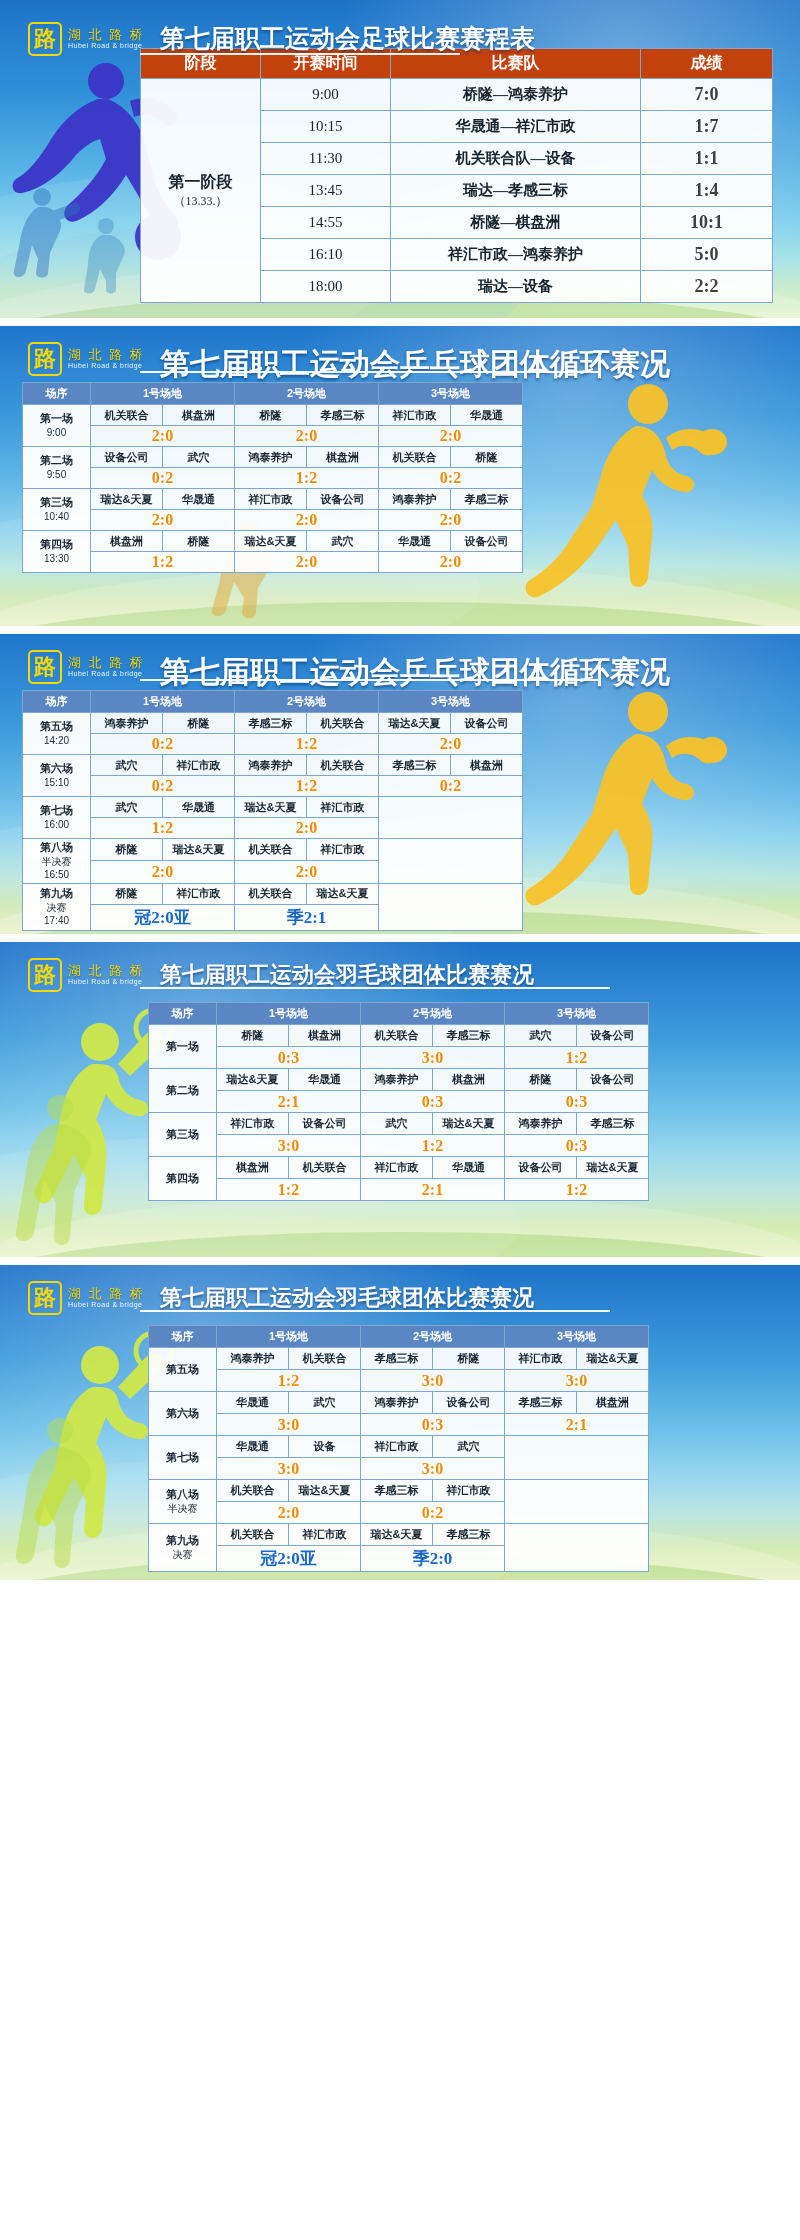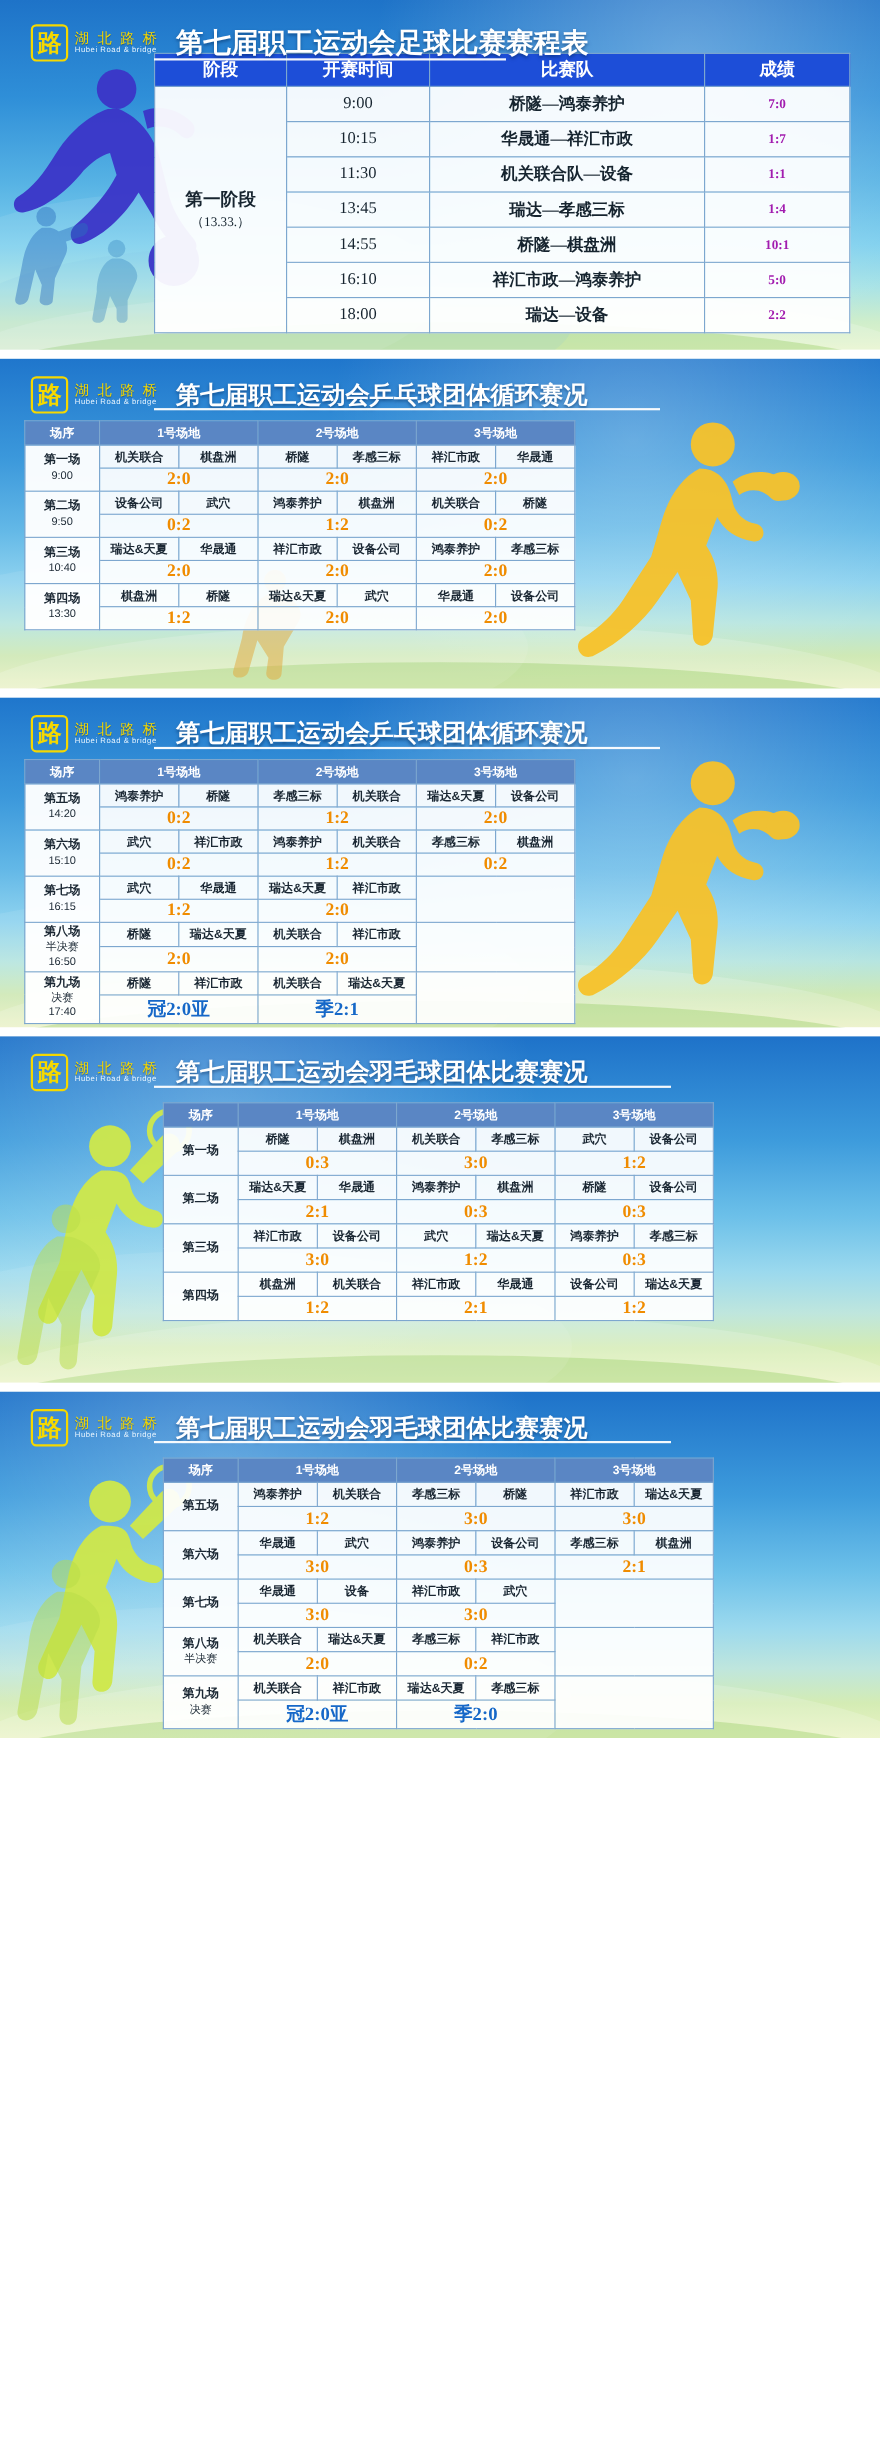--- a/index.html
+++ b/index.html
@@ -112,47 +112,47 @@
   .p1 { height: 318px; }
   .p1 .logo { left: 28px; top: 22px; }
   .p1 .title { left: 140px; top: 22px; font-size: 25px; }
   .p1 .title-underline { left: 140px; top: 53px; width: 320px; }
 
   table.t1 {
     position: absolute; left: 140px; top: 48px;
     width: 632px;
   }
   table.t1 th {
-    background: #1d4ed8;
+    background: #c2410c;
     color: #ffffff;
     font-size: 16px; font-weight: bold;
     height: 30px;
     font-family: "Liberation Serif", serif;
     text-align: center;
   }
   table.t1 td {
     background: rgba(255,255,255,.94);
     height: 32px;
     font-size: 15px;
     color: #16242f;
     font-family: "Liberation Serif", serif;
   }
   table.t1 td.stage {
     font-size: 16px; font-weight: bold; line-height: 1.4;
   }
   table.t1 td.stage small { font-size: 12px; font-weight: normal; display: block; }
   table.t1 td.score {
-    color: #a21caf; font-weight: bold; font-size: 12px;
+    color: #404040; font-weight: bold; font-size: 18px;
   }
   table.t1 td.team { font-weight: bold; }
 
   
   .p2, .p3 { height: 300px; }
   .p2 .logo, .p3 .logo { left: 28px; top: 16px; }
-  .p2 .title, .p3 .title { left: 140px; top: 18px; font-size: 22px; }
+  .p2 .title, .p3 .title { left: 140px; top: 18px; font-size: 30px; }
   .p2 .title-underline, .p3 .title-underline { left: 140px; top: 45px; width: 460px; }
 
   table.tt {
     position: absolute; left: 22px; top: 56px;
     width: 500px;
   }
   table.tt th {
     background: #5a86c4; color: #fff;
     font-size: 11px; font-weight: bold; height: 22px;
     font-family: "Liberation Sans", sans-serif;
@@ -531,21 +531,21 @@
         </tr>
         <tr>
           <td class="score" colspan="2">0:2</td>
           <td class="score" colspan="2">1:2</td>
           <td class="score" colspan="2">0:2</td>
         </tr>
 
         <tr>
           <td class="rnd" rowspan="2">
             <span>第七场</span>
-            <small>16:15</small>
+            <small>16:00</small>
           </td>
           <td class="team">武穴</td>
           <td class="team">华晟通</td>
           <td class="team">瑞达&amp;天夏</td>
           <td class="team">祥汇市政</td>
           <td rowspan="2" colspan="2"></td>
         </tr>
         <tr>
           <td class="score" colspan="2">1:2</td>
           <td class="score" colspan="2">2:0</td>

